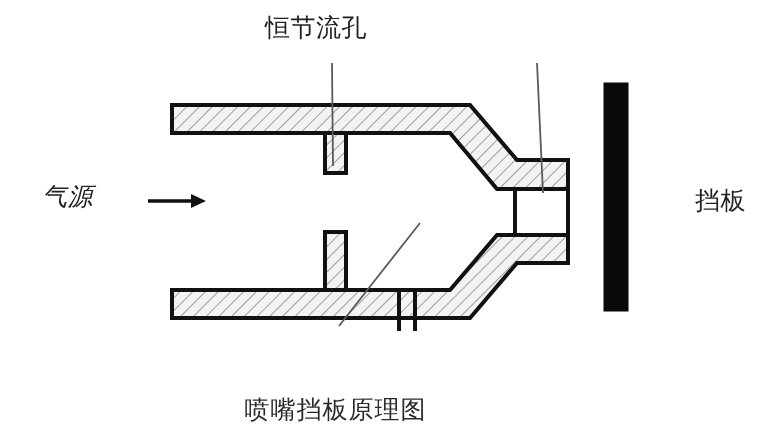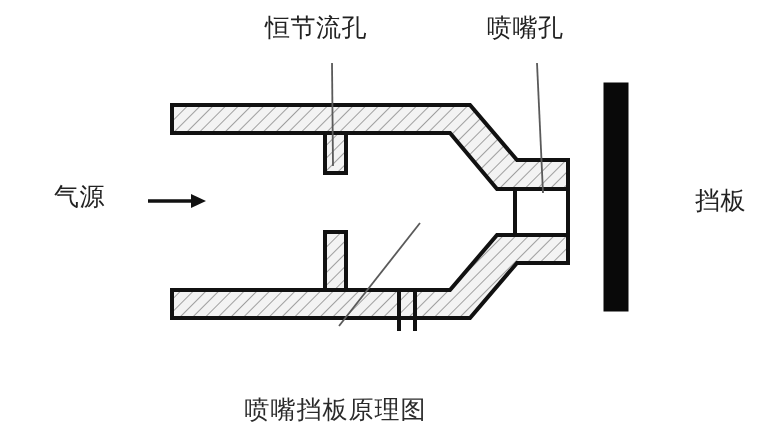--- a/index.html
+++ b/index.html
@@ -34,21 +34,21 @@
     position: absolute;
     white-space: nowrap;
     font-size: 25px;
     line-height: 1;
     letter-spacing: 0.5px;
     color: #222222;
     font-family: "Liberation Sans", "DejaVu Sans", sans-serif;
   }
   #label-orifice { left: 265px; top: 15px; }
   #label-nozzle  { left: 487px; top: 15px; }
-  #label-source  { left: 54px;  top: 184px; }
+  #label-source  { left: 42px;  top: 184px; font-style: italic; }
   #label-baffle  { left: 695px; top: 188px; }
   #label-chamber { left: 275px; top: 336px; }
   #caption {
     position: absolute;
     left: 0;
     top: 393px;
     width: 671px;
     text-align: center;
     font-size: 25px;
     color: #2a2a2a;
@@ -110,21 +110,20 @@
     <g>
       <line x1="537" y1="63" x2="543" y2="193" stroke="#5a5a5a" stroke-width="1.8"></line>
     </g>
     <g>
       <line x1="339" y1="326" x2="420" y2="223" stroke="#5a5a5a" stroke-width="1.8"></line>
     </g>
   </svg>
 
   <div class="lbl" id="label-orifice">恒节流孔</div>
 
-  <div class="lbl" id="label-nozzle">喷嘴孔</div>
 
   <div class="lbl" id="label-source">气源</div>
 
   <div class="lbl" id="label-baffle">挡板</div>
 
 
   <div id="caption">喷嘴挡板原理图</div>
 
 </div>
 

